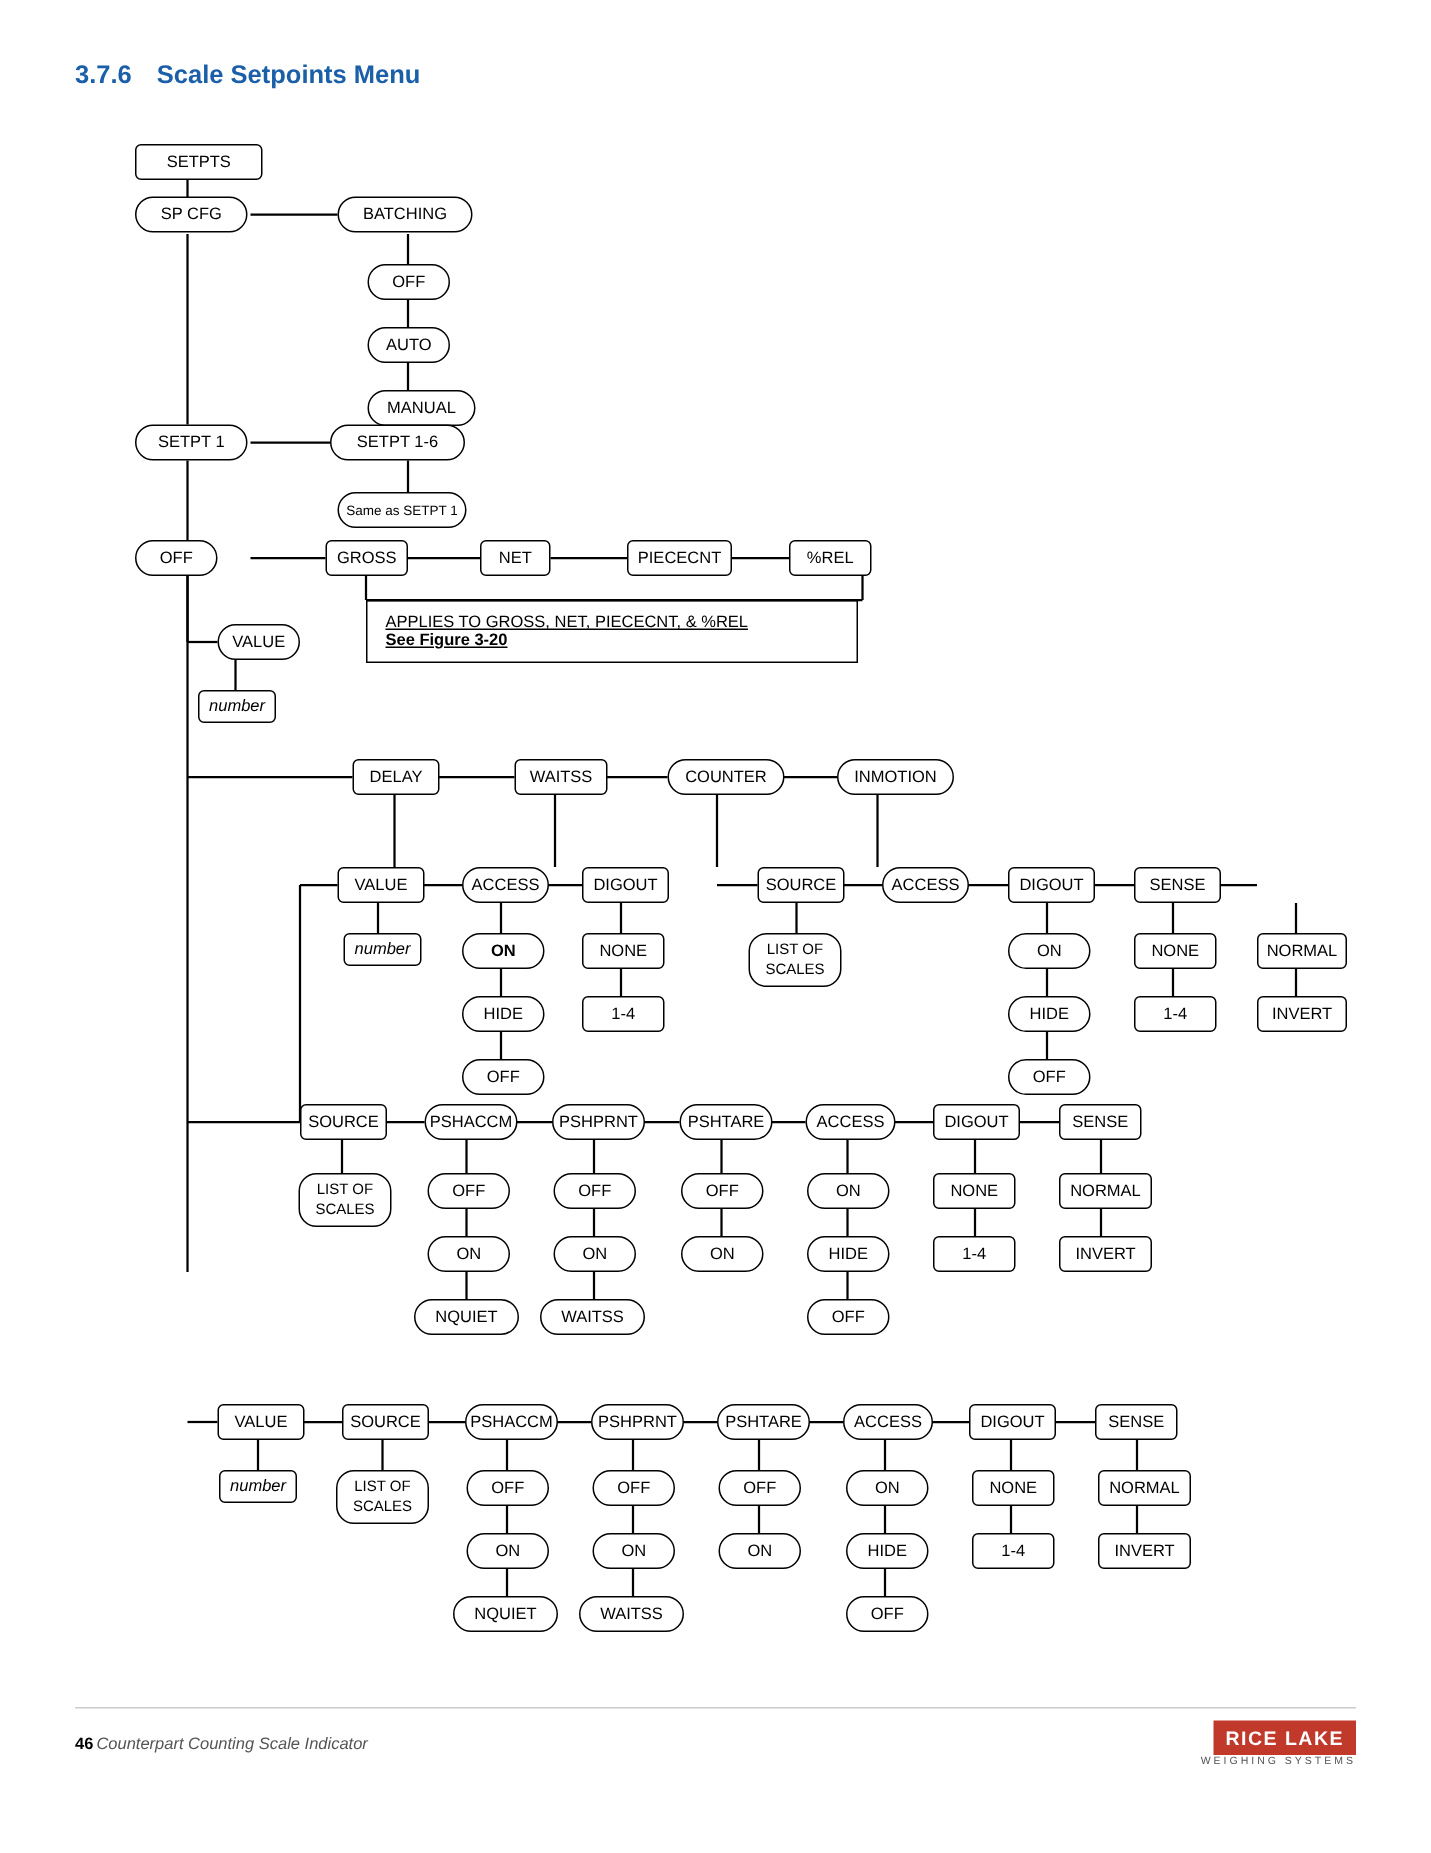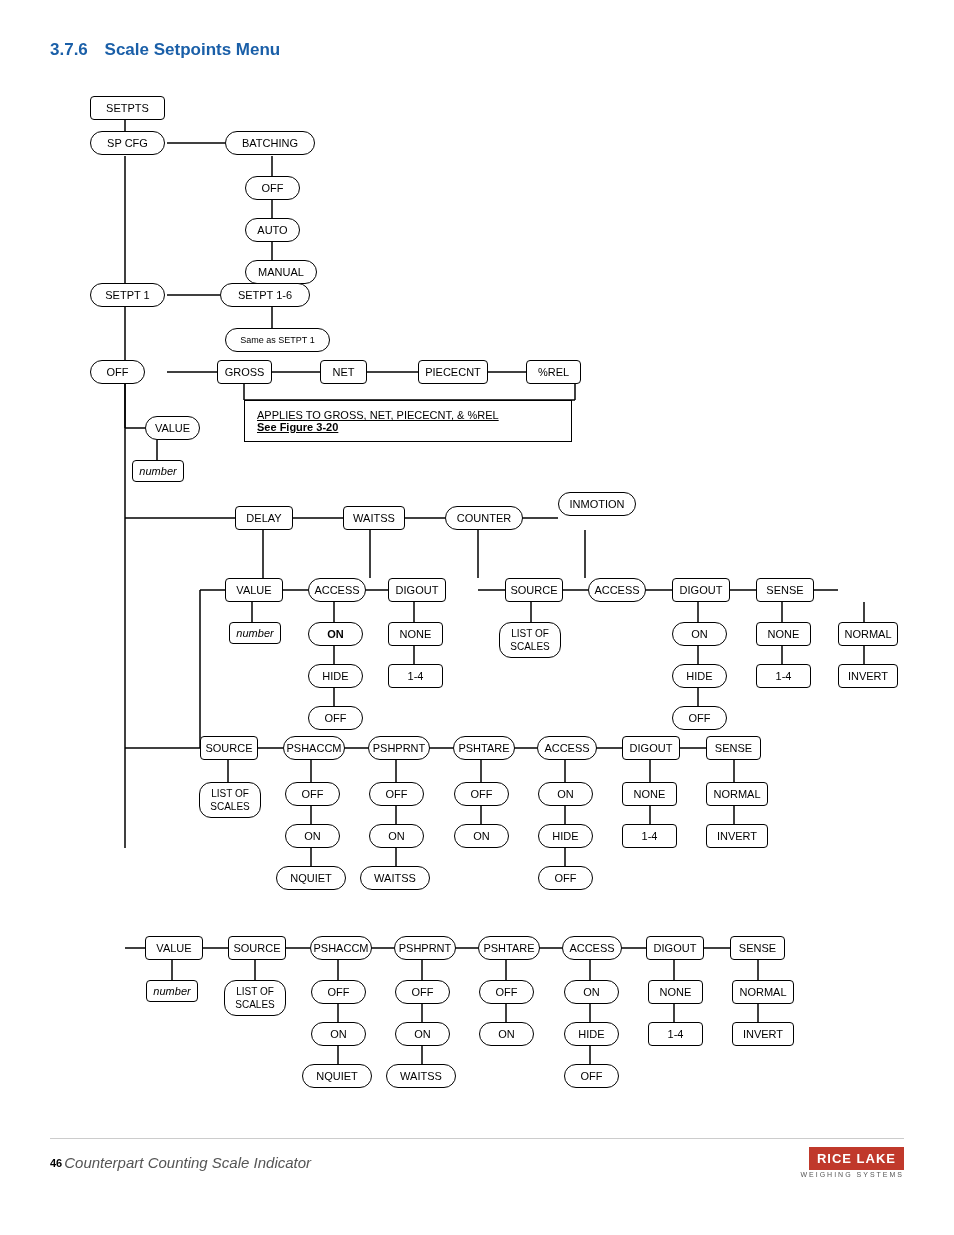--- a/index.html
+++ b/index.html
@@ -91,21 +91,21 @@
       left: 50px;
       right: 50px;
       display: flex;
       justify-content: space-between;
       align-items: center;
       border-top: 1px solid #ccc;
       padding-top: 8px;
     }
 
     .footer-left {
-      font-size: 15px;
+      font-size: 11px;
       color: #555;
     }
 
     .footer-page {
       font-size: 11px;
       font-weight: bold;
     }
 
     .footer-logo {
       display: flex;
@@ -322,51 +322,51 @@
       <line x1="540" y1="916" x2="540" y2="934" stroke="#000" stroke-width="1.5"></line>
       <line x1="540" y1="958" x2="540" y2="976" stroke="#000" stroke-width="1.5"></line>
 
       <line x1="624" y1="872" x2="624" y2="892" stroke="#000" stroke-width="1.5"></line>
       <line x1="624" y1="916" x2="624" y2="934" stroke="#000" stroke-width="1.5"></line>
 
       <line x1="708" y1="872" x2="708" y2="892" stroke="#000" stroke-width="1.5"></line>
       <line x1="708" y1="916" x2="708" y2="934" stroke="#000" stroke-width="1.5"></line>
     </svg>
 
-    <div class="node node-rect" style="left:40px; top:8px; width:75px;">SETPTS</div>
+    <div class="node node-rect" style="left:40px; top:8px; width:85px;">SETPTS</div>
 
     <div class="node node-rounded" style="left:40px; top:43px; width:75px;">SP CFG</div>
     <div class="node node-rounded" style="left:175px; top:43px; width:90px;">BATCHING</div>
 
     <div class="node node-rounded" style="left:195px; top:88px; width:55px;">OFF</div>
     <div class="node node-rounded" style="left:195px; top:130px; width:55px;">AUTO</div>
     <div class="node node-rounded" style="left:195px; top:172px; width:72px;">MANUAL</div>
 
     <div class="node node-rounded" style="left:40px; top:195px; width:75px;">SETPT 1</div>
     <div class="node node-rounded" style="left:170px; top:195px; width:90px;">SETPT 1-6</div>
-    <div class="node node-rounded" style="left:175px; top:240px; width:105px; font-size:9px;">Same as SETPT 1</div>
+    <div class="node node-rounded" style="left:175px; top:240px; width:86px; font-size:9px;">Same as SETPT 1</div>
 
     <div class="node node-rounded" style="left:40px; top:272px; width:55px;">OFF</div>
     <div class="node node-rect" style="left:167px; top:272px; width:55px;">GROSS</div>
     <div class="node node-rect" style="left:270px; top:272px; width:47px;">NET</div>
     <div class="node node-rect" style="left:368px; top:272px; width:70px;">PIECECNT</div>
     <div class="node node-rect" style="left:476px; top:272px; width:55px;">%REL</div>
 
     <div style="position:absolute; left:194px; top:312px; width:328px; border:1.5px solid #000; padding:8px 12px; font-size:11px;text-decoration:underline;">
       <div>APPLIES TO GROSS, NET, PIECECNT, &amp; %REL</div>
       <div style="font-weight:bold;">See Figure 3-20</div>
     </div>
 
     <div class="node node-rounded" style="left:95px; top:328px; width:55px;">VALUE</div>
     <div class="node node-italic" style="left:82px; top:372px; width:52px;">number</div>
 
     <div class="node node-rect" style="left:185px; top:418px; width:58px;">DELAY</div>
     <div class="node node-rect" style="left:293px; top:418px; width:62px;">WAITSS</div>
     <div class="node node-rounded" style="left:395px; top:418px; width:78px;">COUNTER</div>
-    <div class="node node-rounded" style="left:508px; top:404px; width:78px;">INMOTION</div>
+    <div class="node node-rounded" style="left:508px; top:418px; width:78px;">INMOTION</div>
 
     <div class="node node-rect" style="left:175px; top:490px; width:58px;">VALUE</div>
     <div class="node node-rounded" style="left:258px; top:490px; width:58px;">ACCESS</div>
     <div class="node node-rect" style="left:338px; top:490px; width:58px;">DIGOUT</div>
 
     <div class="node node-rect" style="left:455px; top:490px; width:58px;">SOURCE</div>
     <div class="node node-rounded" style="left:538px; top:490px; width:58px;">ACCESS</div>
     <div class="node node-rect" style="left:622px; top:490px; width:58px;">DIGOUT</div>
     <div class="node node-rect" style="left:706px; top:490px; width:58px;">SENSE</div>
 

